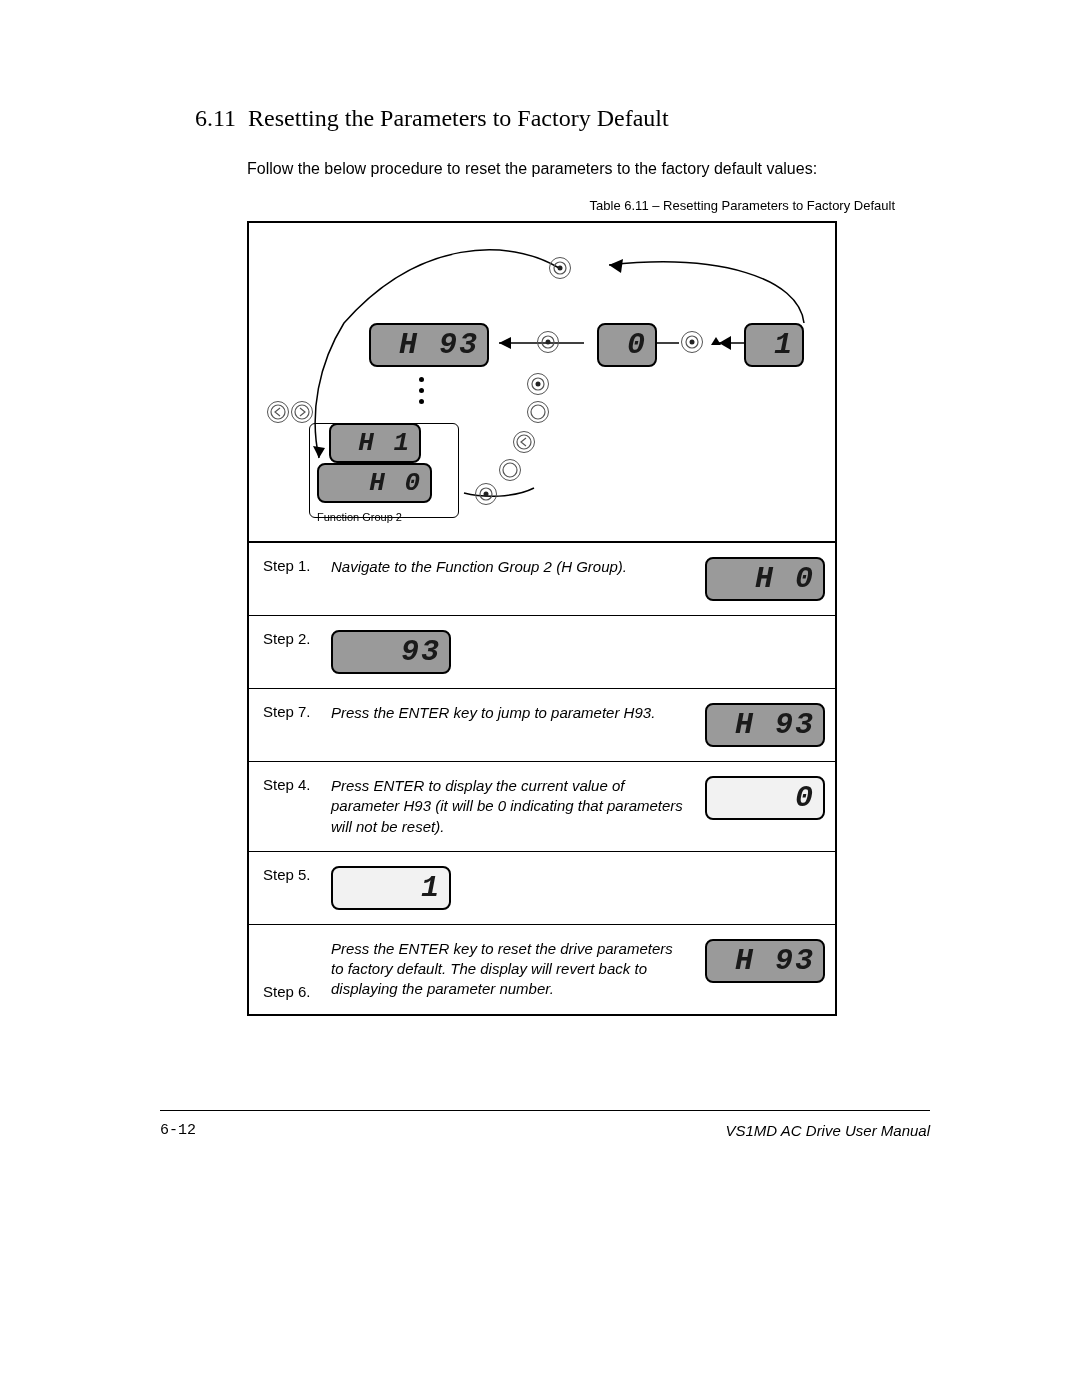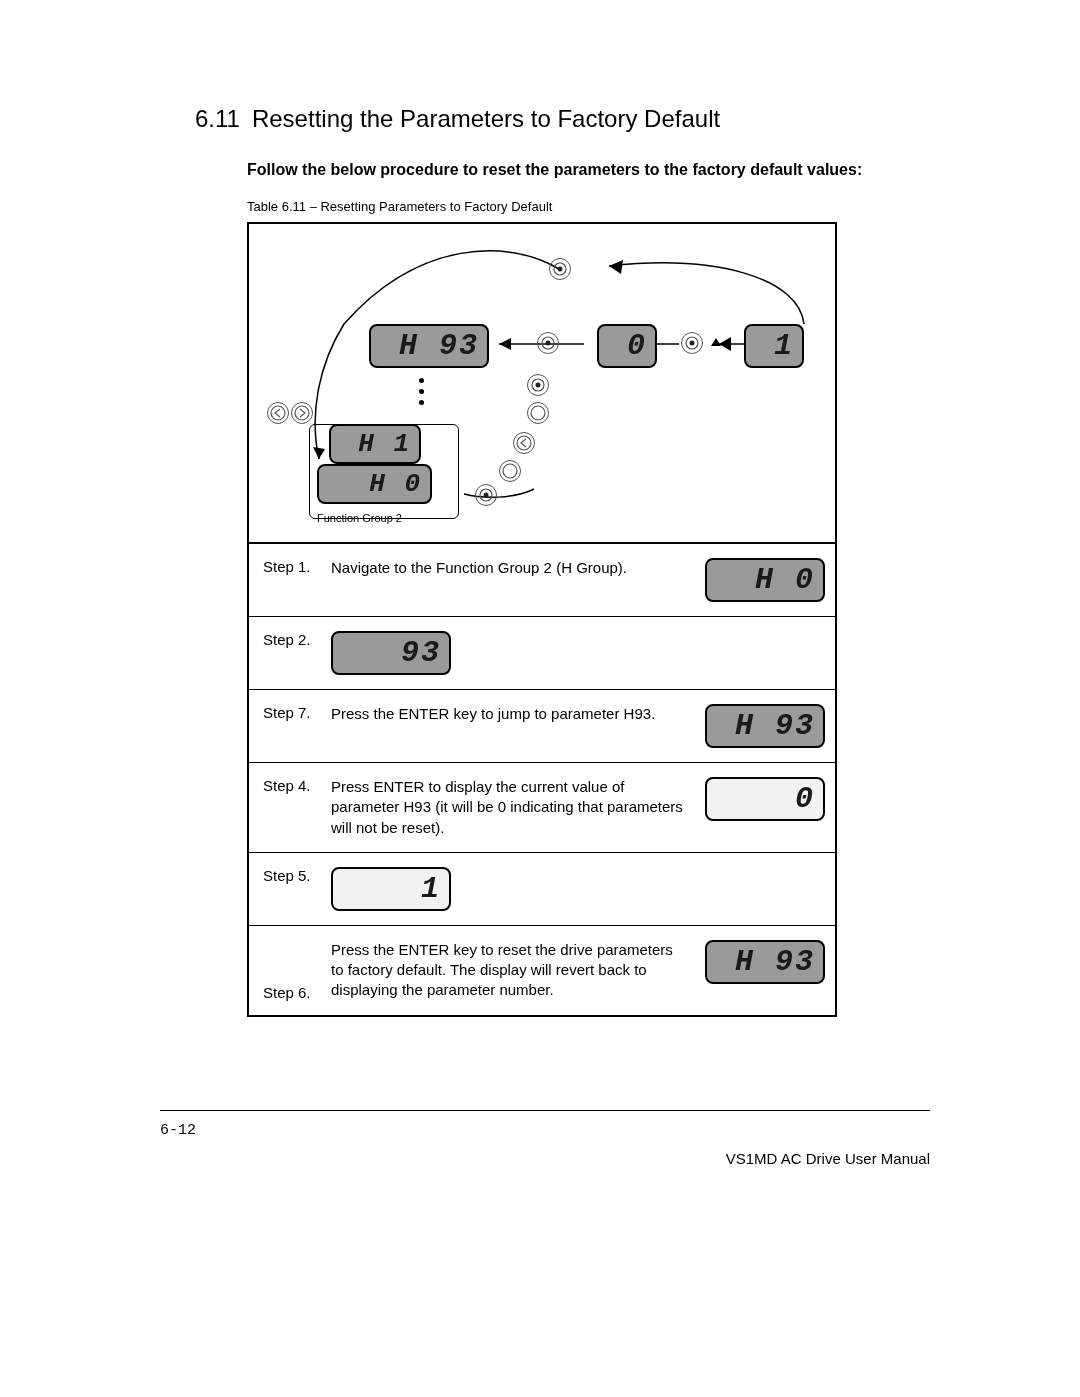--- a/index.html
+++ b/index.html
@@ -14,31 +14,31 @@
   .page {
     position: absolute;
     left: 195px;
     top: 105px;
     width: 700px;
   }
   .heading {
     font-size: 24px;
     font-weight: 400;
     margin-bottom: 28px;
+    font-family: Liberation Serif, serif;
   }
   .heading .num { margin-right: 12px; }
   .intro {
     font-size: 16px;
     margin-left: 52px;
     margin-bottom: 20px;
-    font-weight: bold;
   }
   .table-caption {
     font-size: 13px;
-    text-align: left;
+    text-align: right;
     margin-left: 52px;
     margin-bottom: 8px;
   }
   .figure-box {
     margin-left: 52px;
     width: 590px;
     border: 2px solid #000;
   }
   .diagram {
     width: 100%;
@@ -107,20 +107,21 @@
     font-size: 15px;
     white-space: nowrap;
     width: 58px;
     flex-shrink: 0;
   }
   .step-text {
     font-size: 15px;
     line-height: 1.35;
     flex: 1;
     padding-right: 8px;
+    font-style: italic;
   }
   .step-lcd {
     width: 120px; height: 44px;
     flex-shrink: 0;
     border: 2px solid #000;
     border-radius: 8px;
     color: #1a1a1a;
     font-family: "Courier New", monospace;
     font-weight: 900;
     font-size: 30px;
@@ -147,21 +148,21 @@
     left: 160px;
     top: 1122px;
     font-size: 15px;
     font-family: Liberation Mono, monospace;
   }
   .manual-title {
     position: absolute;
     right: 150px;
     top: 1122px;
     font-size: 15px;
-    margin-top: 28px;
+    font-style: italic;
   }
   .arrow-path { stroke: #000; stroke-width: 1.5; fill: none; }
   .arrow-head { fill: #000; }
 </style>
 </head>
 <body>
 
 <div class="page">
   <h2 class="heading">
     <span class="num">6.11</span><span>Resetting the Parameters to Factory Default</span>

